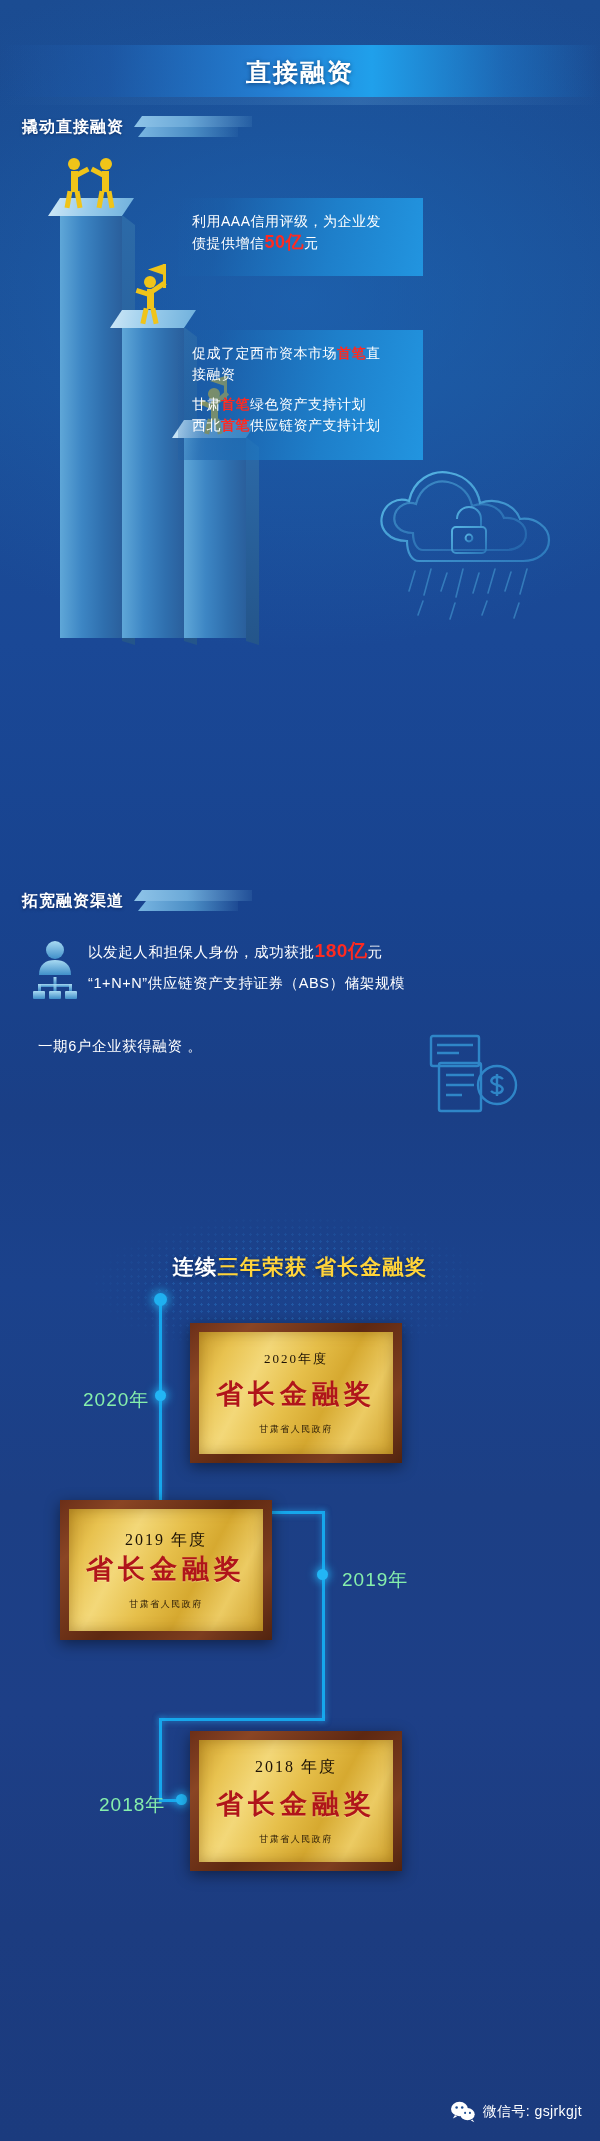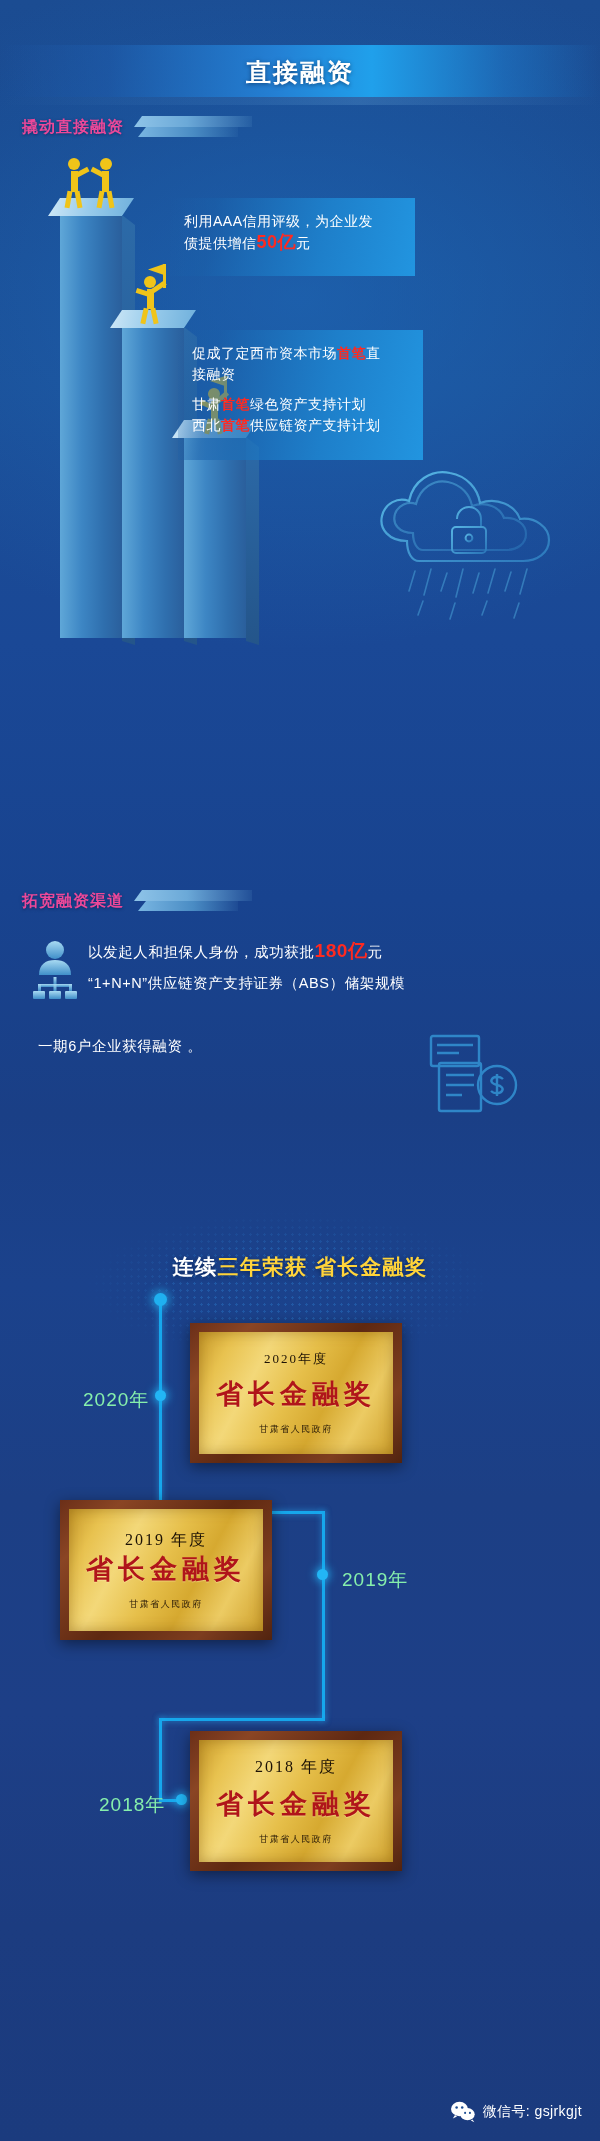--- a/index.html
+++ b/index.html
@@ -30,21 +30,21 @@
   .header-title {
     position:absolute; left:0; top:48px; width:600px; height:48px;
     display:flex; align-items:center; justify-content:center;
     color:#ffffff; font-size:25px; font-weight:bold; letter-spacing:2px;
     text-shadow:0 1px 4px rgba(0,30,70,0.6);
   }
 
   
   .sec-label { position:absolute; display:flex; align-items:center; }
   .sec-label .txt {
-    color:#ec4899; font-size:16px; font-weight:bold; letter-spacing:1px;
+    color:#ffffff; font-size:16px; font-weight:bold; letter-spacing:1px;
     text-shadow:0 1px 3px rgba(0,20,60,0.5);
   }
   .sec-label .ribbon { position:relative; width:120px; height:26px; margin-left:10px; }
   .sec-label .ribbon i { position:absolute; display:block; }
   .ribbon .b1 { left:0; top:2px; width:118px; height:11px;
     background:linear-gradient(90deg,#8fc4e8 0%,#6ba9d8 45%,rgba(90,150,200,0.15) 100%);
     clip-path:polygon(8px 0,118px 0,118px 11px,0 11px); }
   .ribbon .b2 { left:4px; top:13px; width:100px; height:10px;
     background:linear-gradient(90deg,#79b6e2 0%,#4a8cc4 55%,rgba(70,130,185,0.12) 100%);
     clip-path:polygon(8px 0,100px 0,100px 10px,0 10px); }
@@ -71,21 +71,21 @@
   .person { position:absolute; }
   .person .head { position:absolute; border-radius:50%; background:#f0c419; }
   .person .body { position:absolute; background:#f0c419; }
 
   
   .cloudwrap { position:absolute; left:355px; top:445px; width:230px; height:210px; opacity:.92; }
 
   
   .tbox { position:absolute; color:#ffffff; }
   .tbox1 {
-    left:170px; top:198px; width:245px; height:78px;
+    left:178px; top:198px; width:245px; height:78px;
     background:linear-gradient(100deg, rgba(24,80,150,0.0) 0%, rgba(26,96,170,0.55) 18%, rgba(30,130,205,0.92) 62%, rgba(34,150,225,0.98) 100%);
     padding:13px 10px 0 14px;
   }
   .tbox2 {
     left:178px; top:330px; width:245px; height:130px;
     background:linear-gradient(100deg, rgba(24,80,150,0.0) 0%, rgba(26,96,170,0.55) 16%, rgba(30,130,205,0.92) 60%, rgba(34,150,225,0.98) 100%);
     padding:13px 26px 0 14px;
   }
   .tline { font-size:14px; line-height:21px; letter-spacing:.5px; white-space:nowrap; }
   .red { color:#ff2a20; font-weight:bold; }

